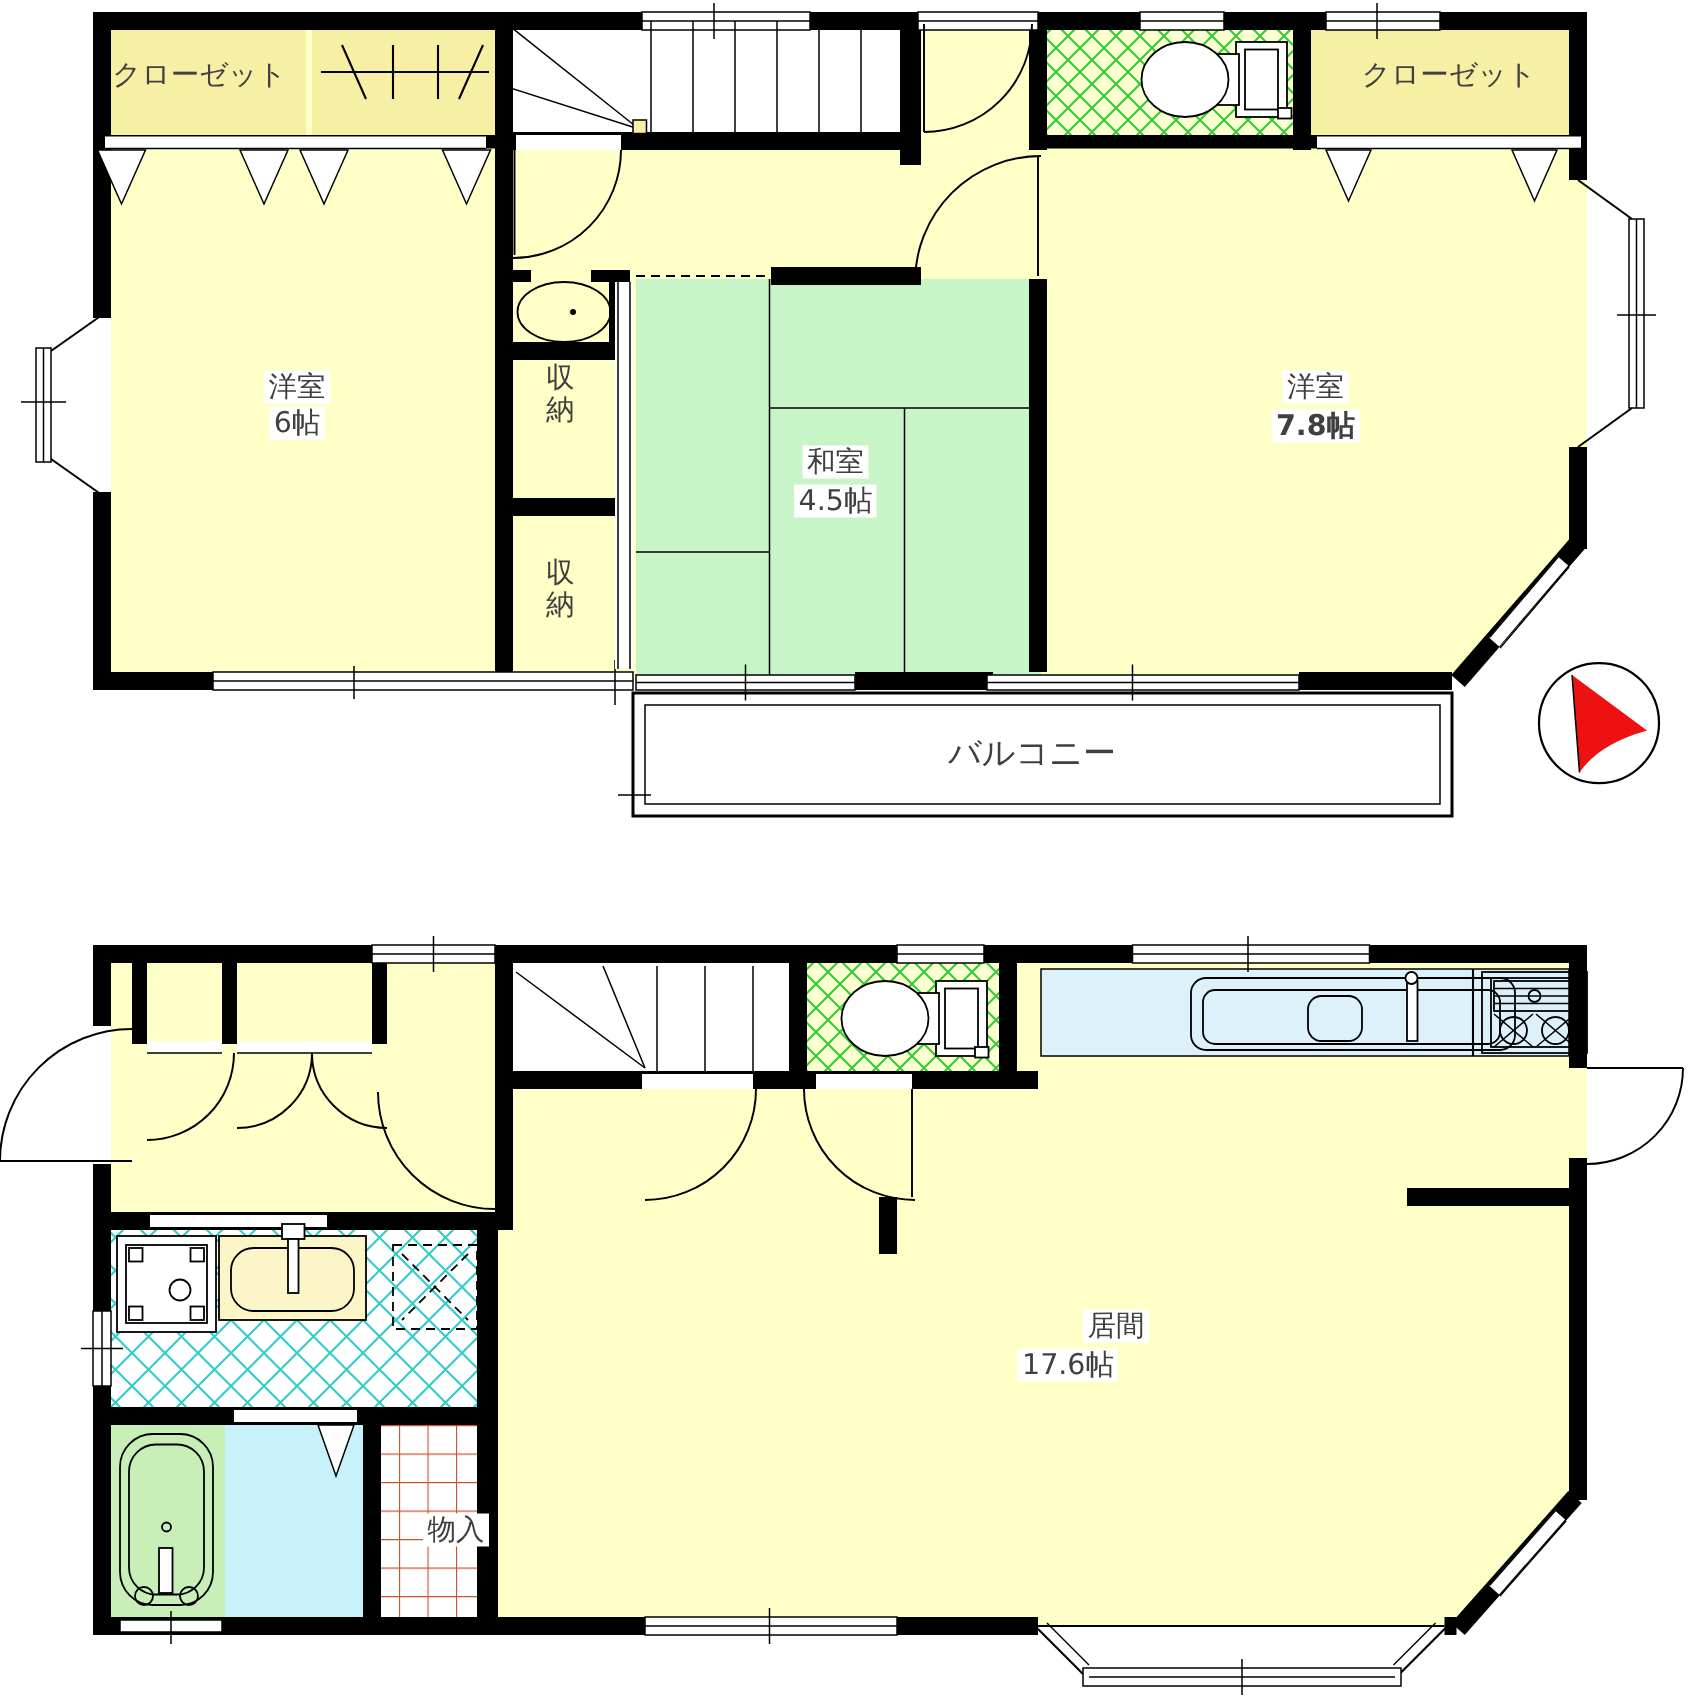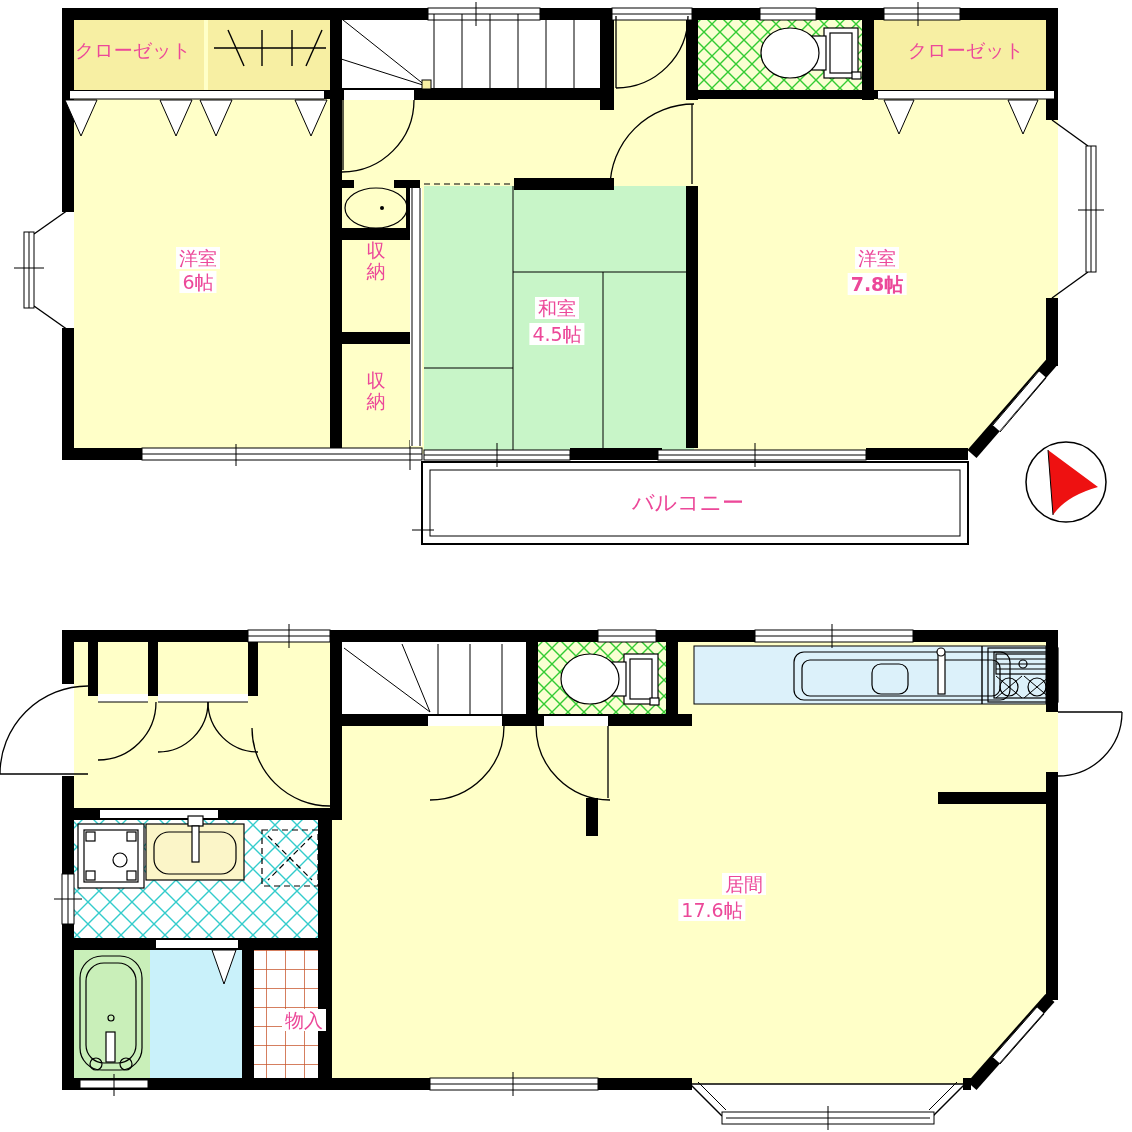--- a/index.html
+++ b/index.html
@@ -8,25 +8,25 @@
   #plan svg{position:absolute;left:0;top:0;}
   .w{fill:#000;stroke:none;}
   .win{fill:#fff;stroke:#000;stroke-width:1;}
   .ln{stroke:#000;stroke-width:1;fill:none;}
   .ln2{stroke:#000;stroke-width:1.4;fill:none;}
   .arc{stroke:#000;stroke-width:1.3;fill:none;}
   .fx{fill:#fff;stroke:#000;stroke-width:1.2;}
   .fxn{fill:none;stroke:#000;stroke-width:1.2;}
   .tri{fill:#fff;stroke:#000;stroke-width:1;}
   .dash{stroke:#000;stroke-width:1.2;fill:none;stroke-dasharray:6 4;}
-  .lbl{position:absolute;transform:translateX(-50%);font-size:19px;color:#ec4899;
+  .lbl{position:absolute;transform:translateX(-50%);font-size:19px;color:#404040;
        white-space:nowrap;line-height:1.15;}
   .box{background:#fff;padding:0 3px;margin-top:36px;}
   .vert{transform:none;width:24px;word-break:break-all;white-space:normal;
-        text-align:center;line-height:21px;font-family:Liberation Mono, monospace;}
+        line-height:21px;}
 </style>
 </head>
 <body>
 
 <div id="plan">
 <svg width="1132" height="1132" viewBox="0 0 1132 1132">
   <defs>
     <pattern id="greenHatch" width="16" height="16" patternUnits="userSpaceOnUse">
       <rect width="16" height="16" fill="#FAFFD2"></rect>
       <path d="M0 0 L16 16 M16 0 L0 16" fill="none" stroke-width="1.4" stroke="#33CC33"></path>

